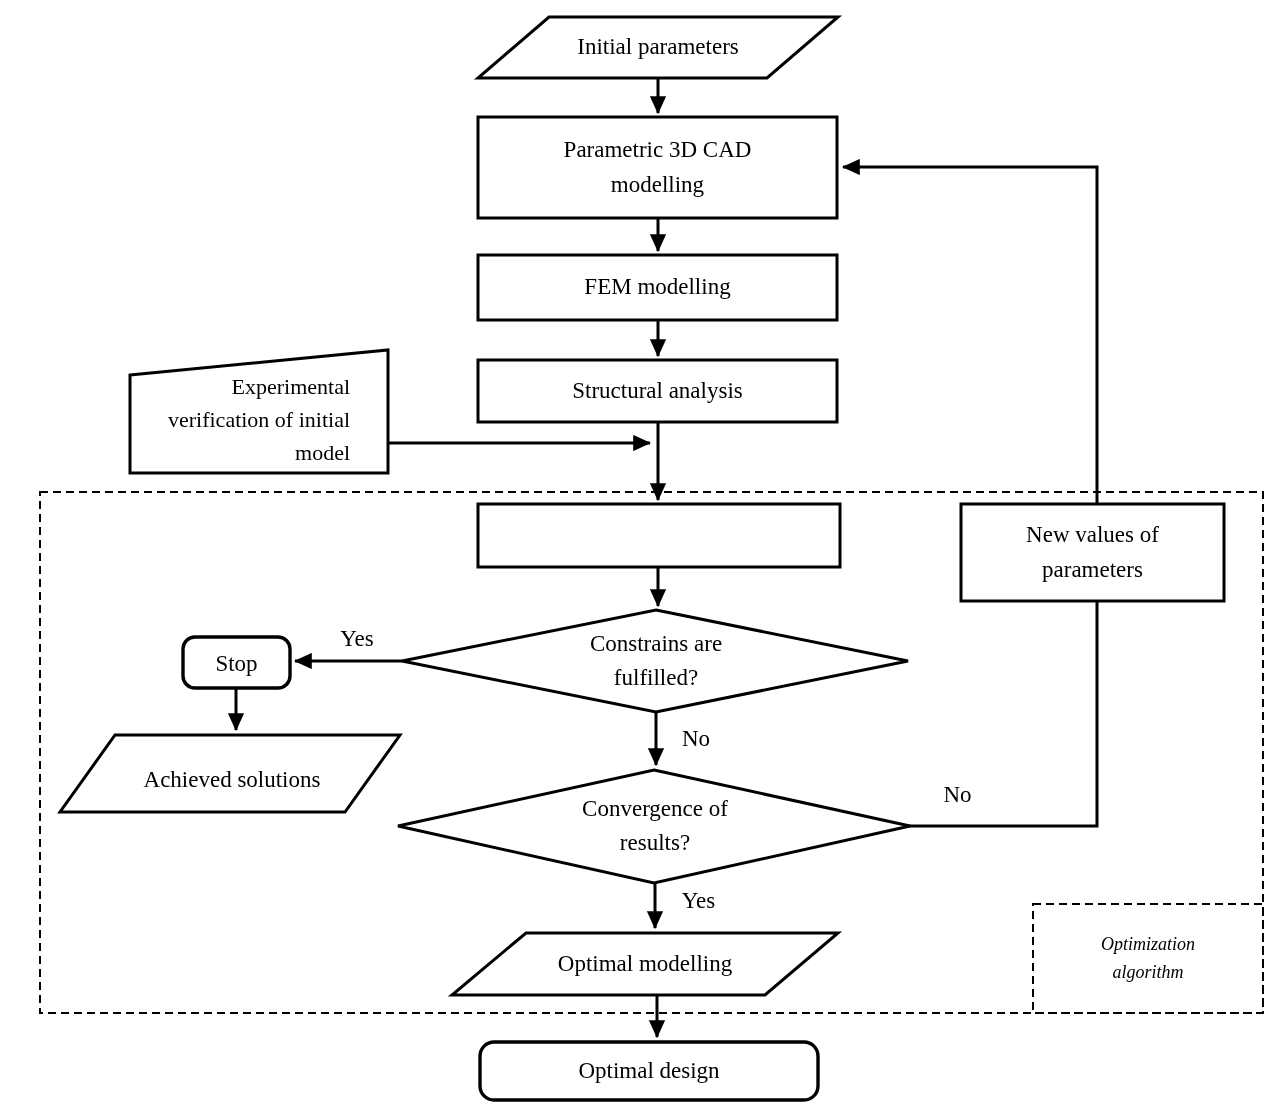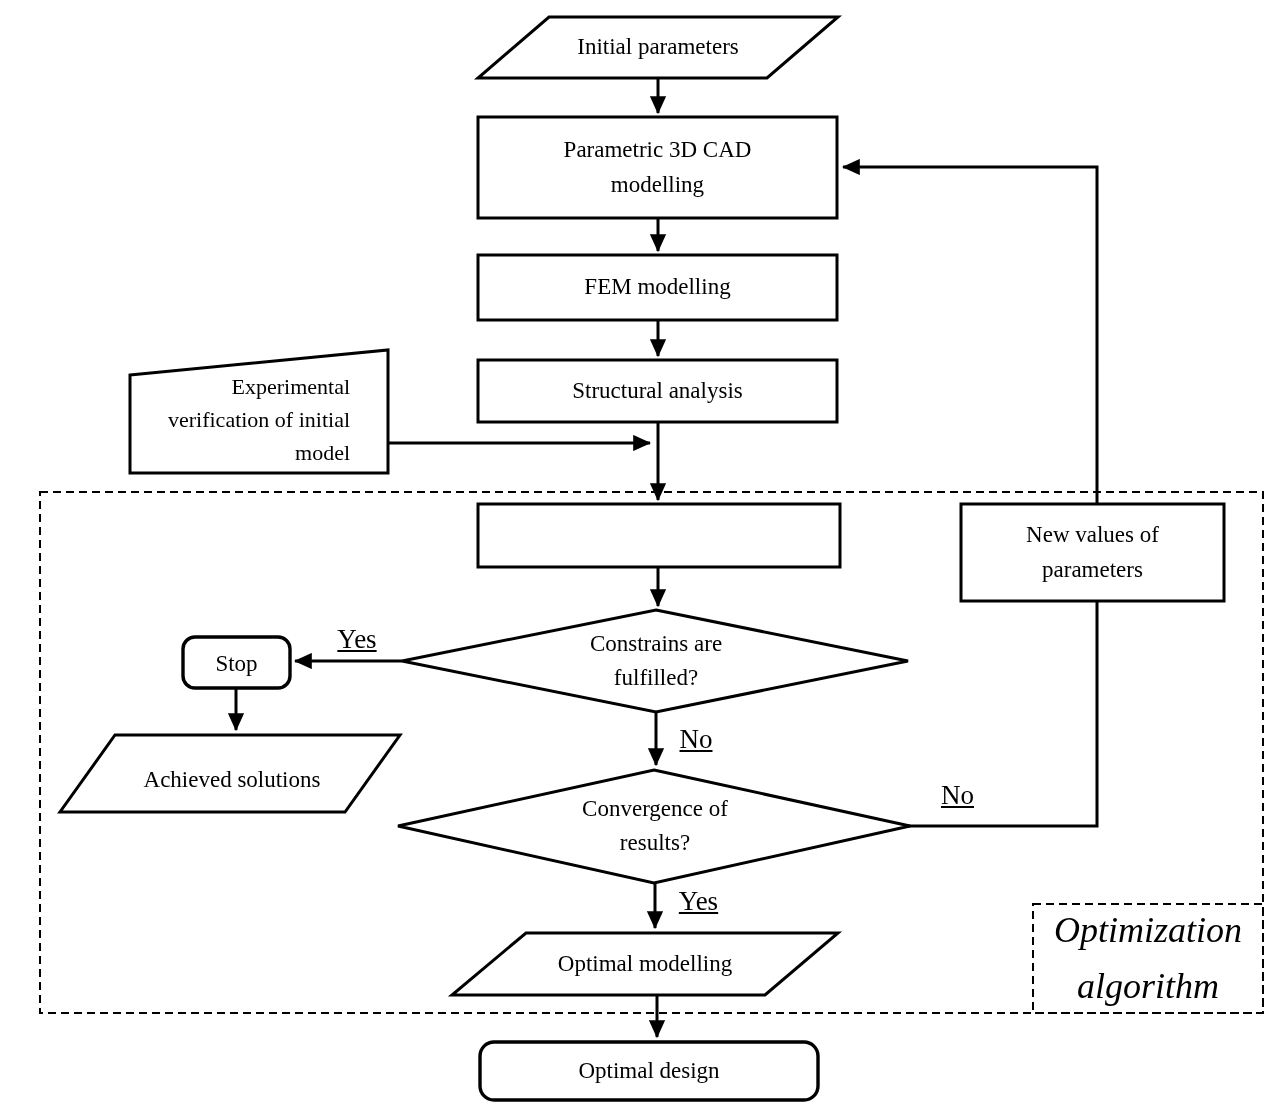--- a/index.html
+++ b/index.html
@@ -26,27 +26,26 @@
     display: flex;
     align-items: center;
     justify-content: center;
     text-align: center;
     white-space: pre-line;
     font-size: 23px;
     line-height: 1.5;
     color: #000000;
   }
   .edge-lbl {
-    font-size: 27px;
+    font-size: 23px;
     line-height: 1.2;
-    text-decoration: underline;
   }
   .region-lbl {
     font-style: italic;
-    font-size: 36px;
+    font-size: 18px;
     line-height: 1.55;
   }
 </style>
 </head>
 <body>
 
 <div id="stage">
 
   <svg width="1283" height="1117" viewBox="0 0 1283 1117" xmlns="http://www.w3.org/2000/svg">
     <defs>

